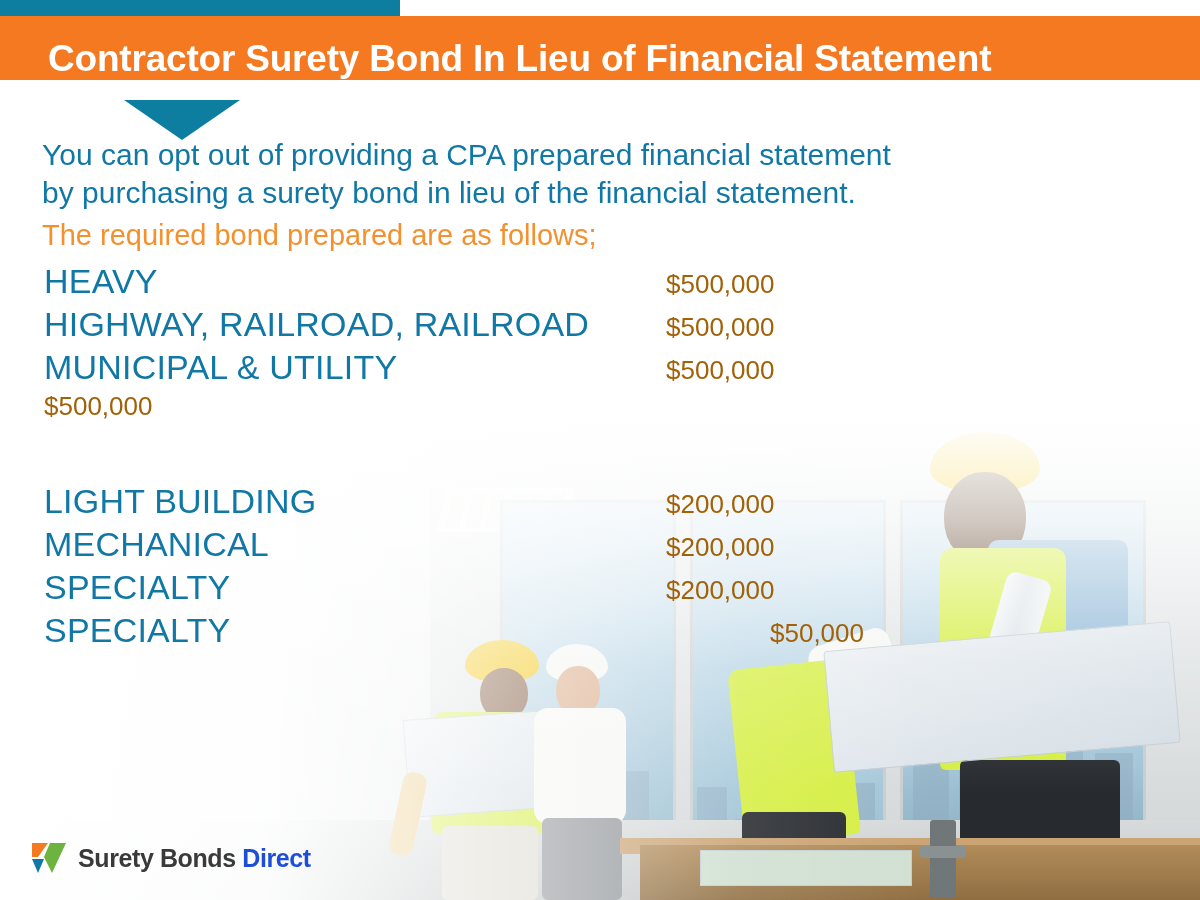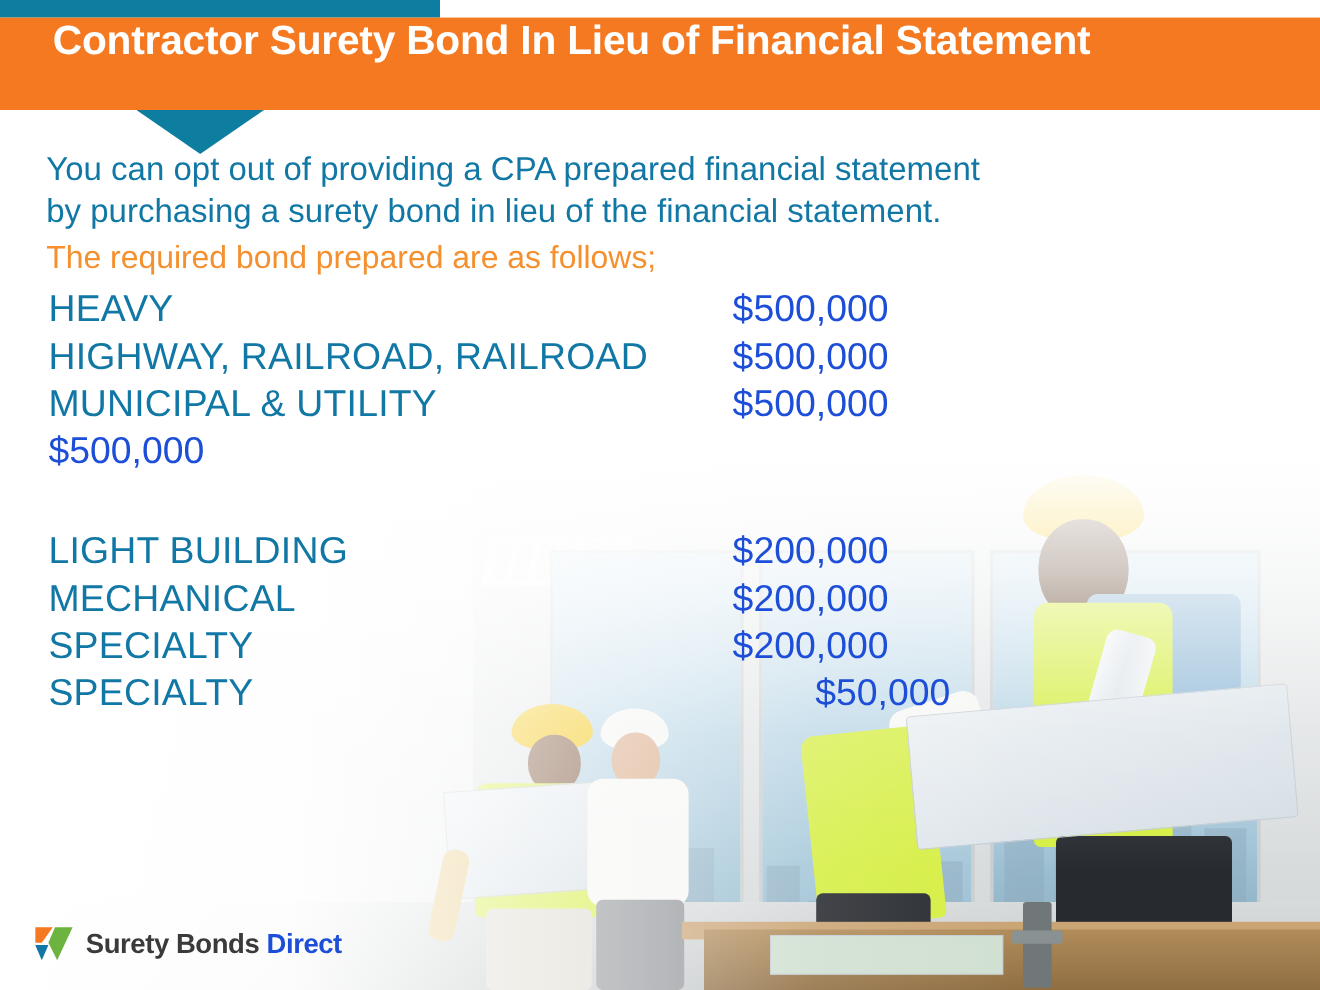--- a/index.html
+++ b/index.html
@@ -162,24 +162,24 @@
   
   .teal-tab {
     position: absolute;
     left: 0; top: 0;
     width: 400px; height: 16px;
     background: #0d7ea0;
   }
   .header-bar {
     position: absolute;
     left: 0; top: 16px;
-    width: 1200px; height: 84px;
+    width: 1200px; height: 64px;
     background: #f47920;
     display: flex;
-    align-items: flex-start;
+    align-items: flex-end;
   }
   .header-title {
     margin-left: 48px;
     color: #ffffff;
     font-size: 37px;
     font-weight: bold;
     letter-spacing: -0.2px;
     white-space: nowrap;
   }
   .teal-notch-fix {
@@ -225,22 +225,22 @@
   .bond-row.spacer { height: 48px; }
   .bond-label {
     width: 622px;
     color: #1178a6;
     font-size: 34px;
     letter-spacing: 0.2px;
     white-space: nowrap;
   }
   .bond-amount {
     width: 198px;
-    color: #1d4ed8;
-    font-size: 34px;
+    color: #a16207;
+    font-size: 26px;
     text-align: left;
     white-space: nowrap;
   }
   .bond-amount.right { text-align: right; }
 
   
   .logo {
     position: absolute;
     left: 32px; top: 838px;
     display: flex;

